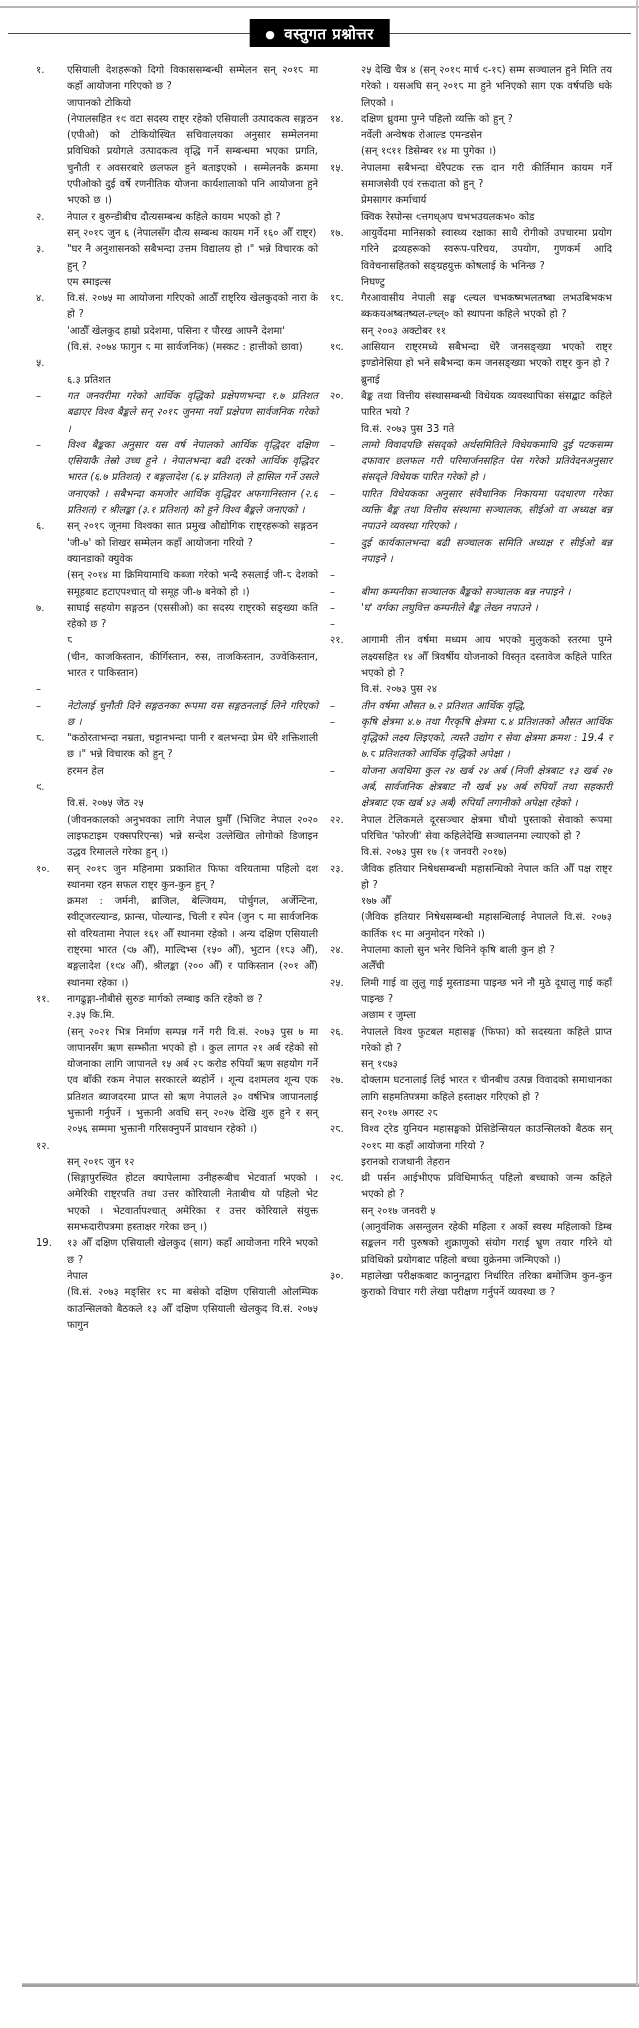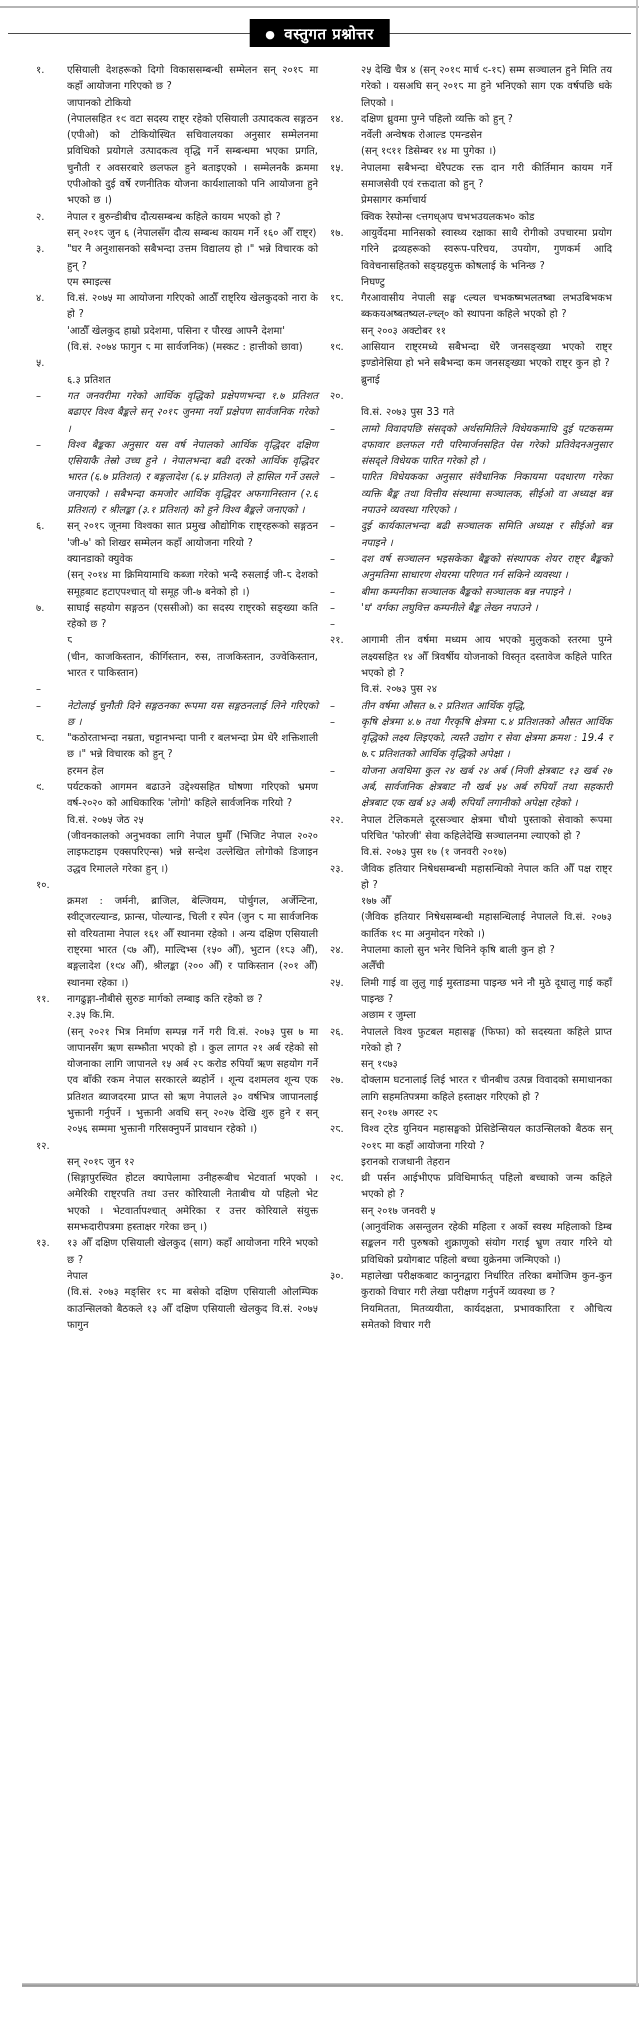--- a/index.html
+++ b/index.html
@@ -160,35 +160,35 @@
     <span class="txt">"कठोरताभन्दा नम्रता, चट्टानभन्दा पानी र बलभन्दा प्रेम धेरै शक्तिशाली छ ।" भन्ने विचारक को हुन् ?</span>
   </div>
 
   <div class="row">
     <span class="marker"></span>
     <span class="txt">हरमन हेल</span>
   </div>
 
   <div class="row">
     <span class="marker">९.</span>
-    <span class="txt">पर्यटकको आगमन बढाउने उद्देश्यसहित घोषणा गरिएको भ्रमण वर्ष-२०२० को आधिकारिक 'लोगो' कहिले सार्वजनिक गरियो ?</span>
   </div>
 
   <div class="row">
     <span class="marker"></span>
     <span class="txt">वि.सं. २०७५ जेठ २५</span>
   </div>
 
   <div class="row">
     <span class="marker"></span>
     <span class="txt">(जीवनकालको अनुभवका लागि नेपाल घुमौँ (भिजिट नेपाल २०२० लाइफटाइम एक्सपरिएन्स) भन्ने सन्देश उल्लेखित लोगोको डिजाइन उद्धव रिमालले गरेका हुन् ।)</span>
   </div>
 
   <div class="row">
     <span class="marker">१०.</span>
+    <span class="txt">सन् २०१८ जुन महिनामा प्रकाशित फिफा वरियतामा पहिलो दश स्थानमा रहन सफल राष्ट्र कुन-कुन हुन् ?</span>
   </div>
 
   <div class="row">
     <span class="marker"></span>
     <span class="txt">क्रमश : जर्मनी, ब्राजिल, बेल्जियम, पोर्चुगल, अर्जेन्टिना, स्वीट्जरल्यान्ड, फ्रान्स, पोल्यान्ड, चिली र स्पेन (जुन ८ मा सार्वजनिक सो वरियतामा नेपाल १६१ औँ स्थानमा रहेको । अन्य दक्षिण एसियाली राष्ट्रमा भारत (९७ औँ), माल्दिभ्स (१५० औँ), भुटान (१८३ औँ), बङ्गलादेश (१९४ औँ), श्रीलङ्का (२०० औँ) र पाकिस्तान (२०१ औँ) स्थानमा रहेका ।)</span>
   </div>
 
   <div class="row">
     <span class="marker">११.</span>
     <span class="txt">नागढुङ्गा-नौबीसे सुरुङ मार्गको लम्बाइ कति रहेको छ ?</span>
@@ -212,21 +212,21 @@
     <span class="marker"></span>
     <span class="txt">सन् २०१८ जुन १२</span>
   </div>
 
   <div class="row">
     <span class="marker"></span>
     <span class="txt">(सिङ्गापुरस्थित होटल क्यापेलामा उनीहरूबीच भेटवार्ता भएको । अमेरिकी राष्ट्रपति तथा उत्तर कोरियाली नेताबीच यो पहिलो भेट भएको । भेटवार्तापश्चात् अमेरिका र उत्तर कोरियाले संयुक्त समझदारीपत्रमा हस्ताक्षर गरेका छन् ।)</span>
   </div>
 
   <div class="row">
-    <span class="marker">१३.</span>
+    <span class="marker">19.</span>
     <span class="txt">१३ औँ दक्षिण एसियाली खेलकुद (साग) कहाँ आयोजना गरिने भएको छ ?</span>
   </div>
 
   <div class="row">
     <span class="marker"></span>
     <span class="txt">नेपाल</span>
   </div>
 
   <div class="row">
     <span class="marker"></span>
@@ -295,20 +295,21 @@
     <span class="txt">आसियान राष्ट्रमध्ये सबैभन्दा धेरै जनसङ्ख्या भएको राष्ट्र इण्डोनेसिया हो भने सबैभन्दा कम जनसङ्ख्या भएको राष्ट्र कुन हो ?</span>
   </div>
 
   <div class="row">
     <span class="marker"></span>
     <span class="txt">ब्रुनाई</span>
   </div>
 
   <div class="row">
     <span class="marker">२०.</span>
+    <span class="txt">बैङ्क तथा वित्तीय संस्थासम्बन्धी विधेयक व्यवस्थापिका संसद्बाट कहिले पारित भयो ?</span>
   </div>
 
   <div class="row">
     <span class="marker"></span>
     <span class="txt">वि.सं. २०७३ पुस 33 गते</span>
   </div>
 
   <div class="row italic">
     <span class="marker">–</span>
     <span class="txt">लामो विवादपछि संसद्को अर्थसमितिले विधेयकमाथि दुई पटकसम्म दफावार छलफल गरी परिमार्जनसहित पेस गरेको प्रतिवेदनअनुसार संसद्ले विधेयक पारित गरेको हो ।</span>
@@ -319,21 +320,20 @@
     <span class="txt">पारित विधेयकका अनुसार संवैधानिक निकायमा पदधारण गरेका व्यक्ति बैङ्क तथा वित्तीय संस्थामा सञ्चालक, सीईओ वा अध्यक्ष बन्न नपाउने व्यवस्था गरिएको ।</span>
   </div>
 
   <div class="row italic">
     <span class="marker">–</span>
     <span class="txt">दुई कार्यकालभन्दा बढी सञ्चालक समिति अध्यक्ष र सीईओ बन्न नपाइने ।</span>
   </div>
 
   <div class="row italic">
     <span class="marker">–</span>
-    <span class="txt">दश वर्ष सञ्चालन भइसकेका बैङ्कको संस्थापक शेयर राष्ट्र बैङ्कको अनुमतिमा साधारण शेयरमा परिणत गर्न सकिने व्यवस्था ।</span>
   </div>
 
   <div class="row italic">
     <span class="marker">–</span>
     <span class="txt">बीमा कम्पनीका सञ्चालक बैङ्कको सञ्चालक बन्न नपाइने ।</span>
   </div>
 
   <div class="row italic">
     <span class="marker">–</span>
     <span class="txt">'घ' वर्गका लघुवित्त कम्पनीले बैङ्क लेख्न नपाउने ।</span>
@@ -458,19 +458,18 @@
     <span class="txt">(आनुवंशिक असन्तुलन रहेकी महिला र अर्को स्वस्थ महिलाको डिम्ब सङ्कलन गरी पुरुषको शुक्राणुको संयोग गराई भ्रुण तयार गरिने यो प्रविधिको प्रयोगबाट पहिलो बच्चा युक्रेनमा जन्मिएको ।)</span>
   </div>
 
   <div class="row">
     <span class="marker">३०.</span>
     <span class="txt">महालेखा परीक्षकबाट कानुनद्वारा निर्धारित तरिका बमोजिम कुन-कुन कुराको विचार गरी लेखा परीक्षण गर्नुपर्ने व्यवस्था छ ?</span>
   </div>
 
   <div class="row">
     <span class="marker"></span>
-    <span class="txt">नियमितता, मितव्ययीता, कार्यदक्षता, प्रभावकारिता र औचित्य समेतको विचार गरी</span>
   </div>
 </div>
 </div>
 
 <div class="rule-bottom"></div>
 <div class="rule-right"></div>
 
 </body></html>

